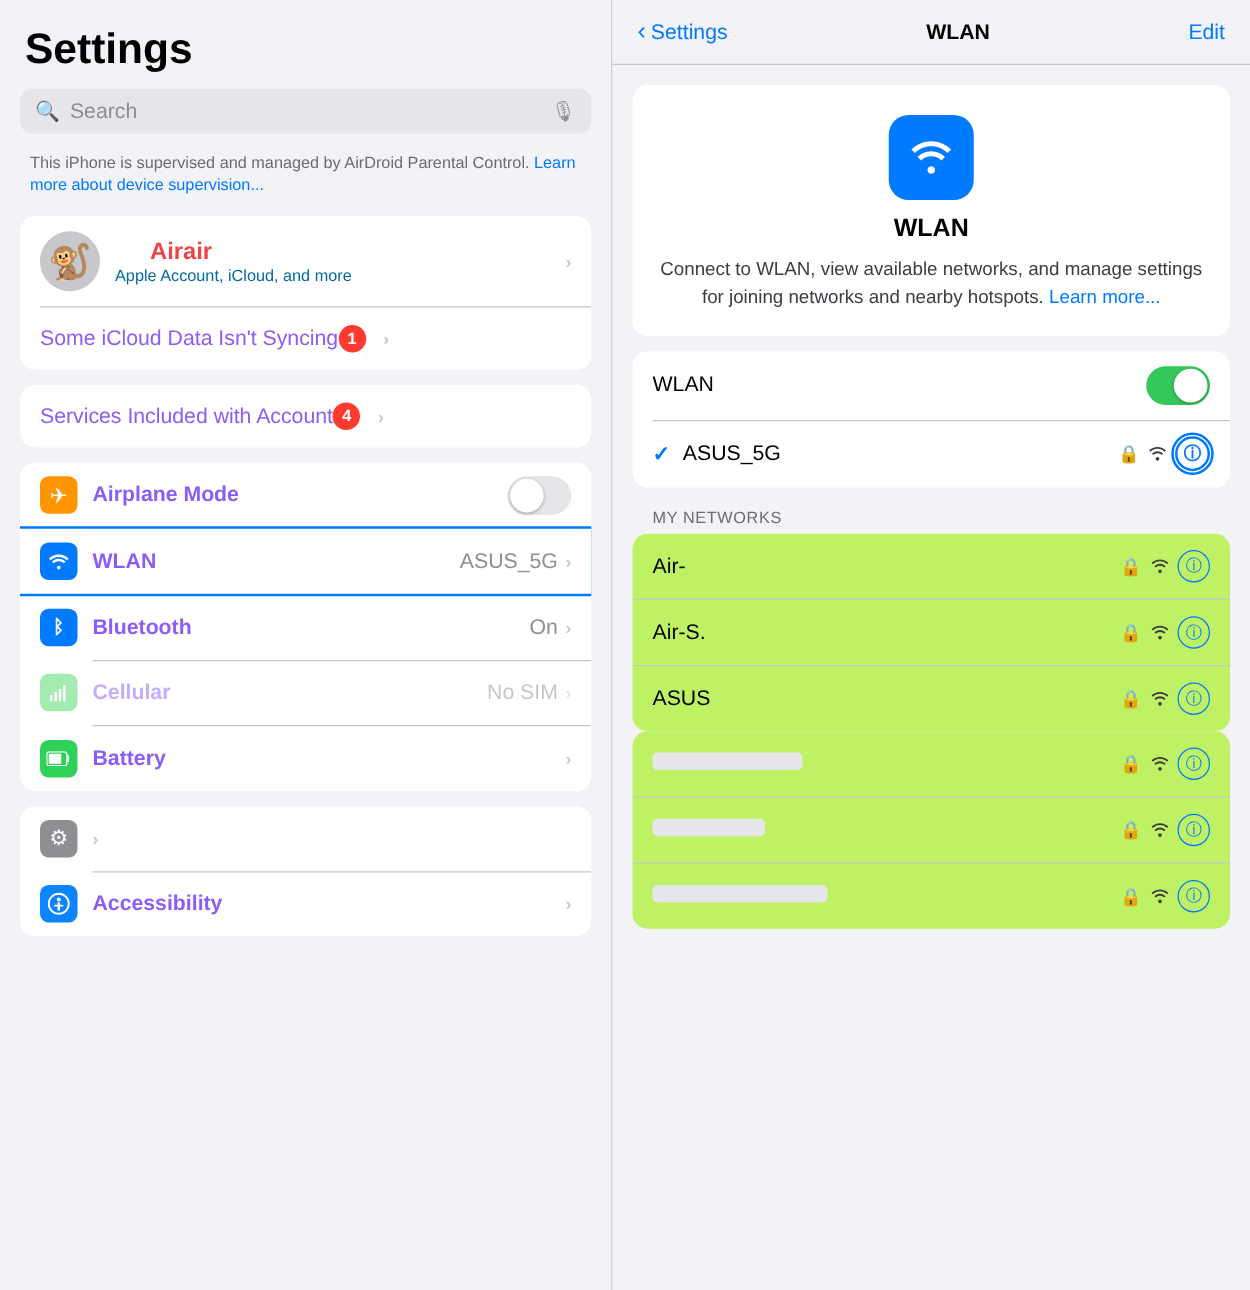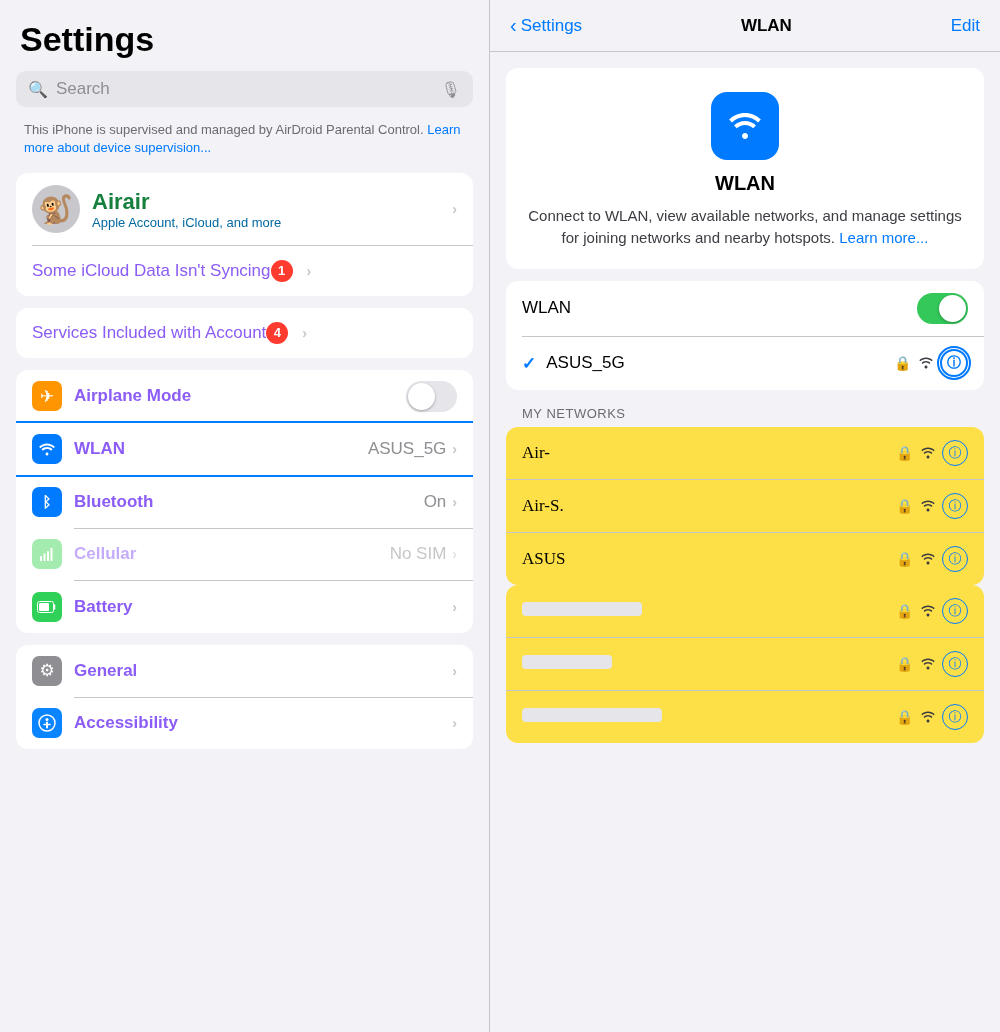--- a/index.html
+++ b/index.html
@@ -81,21 +81,21 @@
       height: 48px;
       border-radius: 50%;
       background: #c7c7cc;
       display: flex;
       align-items: center;
       justify-content: center;
       font-size: 28px;
       flex-shrink: 0;
     }
     .account-info { flex: 1; }
-    .account-name { font-size: 22px; font-weight: 600; color: #15803d; }
+    .account-name { font-size: 19px; font-weight: 600; color: #ef4444; margin-left: 28px; }
     .account-sub { font-size: 13px; color: #0369a1; }
     .chevron { color: #c7c7cc; font-size: 14px; font-weight: 600; }
 
     .divider { height: 0.5px; background: #c6c6c8; margin-left: 16px; }
 
     .icloud-row {
       display: flex;
       align-items: center;
       padding: 14px 16px;
       cursor: pointer;
@@ -329,25 +329,24 @@
     .section-header {
       font-size: 13px;
       font-weight: 400;
       color: #6c6c70;
       text-transform: uppercase;
       letter-spacing: 0.5px;
       padding: 16px 32px 6px 32px;
     }
 
     .network-card {
-      background: #fde047;
+      background: #bef264;
       margin: 0 16px;
       border-radius: 12px;
       overflow: hidden;
-      font-family: Liberation Serif, serif;
     }
 
     .network-row {
       display: flex;
       align-items: center;
       padding: 13px 16px;
       gap: 10px;
       border-bottom: 0.5px solid #c6c6c8;
       cursor: pointer;
     }
@@ -503,23 +502,20 @@
       </div>
       <div class="row-right">
         <span class="chevron">›</span>
       </div>
     </div>
   </div>
 
   <div class="settings-list">
     <div class="settings-row">
       <div class="settings-row-icon icon-gray">⚙</div>
-      <div class="settings-row-content">
-        <span class="settings-row-label">General</span>
-      </div>
       <span class="chevron">›</span>
     </div>
     <div class="divider" style="margin-left:58px"></div>
     <div class="settings-row">
       <div class="settings-row-icon" style="background:#0a84ff;">
         <svg width="18" height="18" viewBox="0 0 18 18" fill="none">
           <circle cx="9" cy="9" r="8" stroke="white" stroke-width="1.5"></circle>
           <circle cx="9" cy="5.5" r="1.5" fill="white"></circle>
           <path d="M9 8.5V13.5" stroke="white" stroke-width="2" stroke-linecap="round"></path>
           <path d="M6 10.5H12" stroke="white" stroke-width="1.5" stroke-linecap="round"></path>

